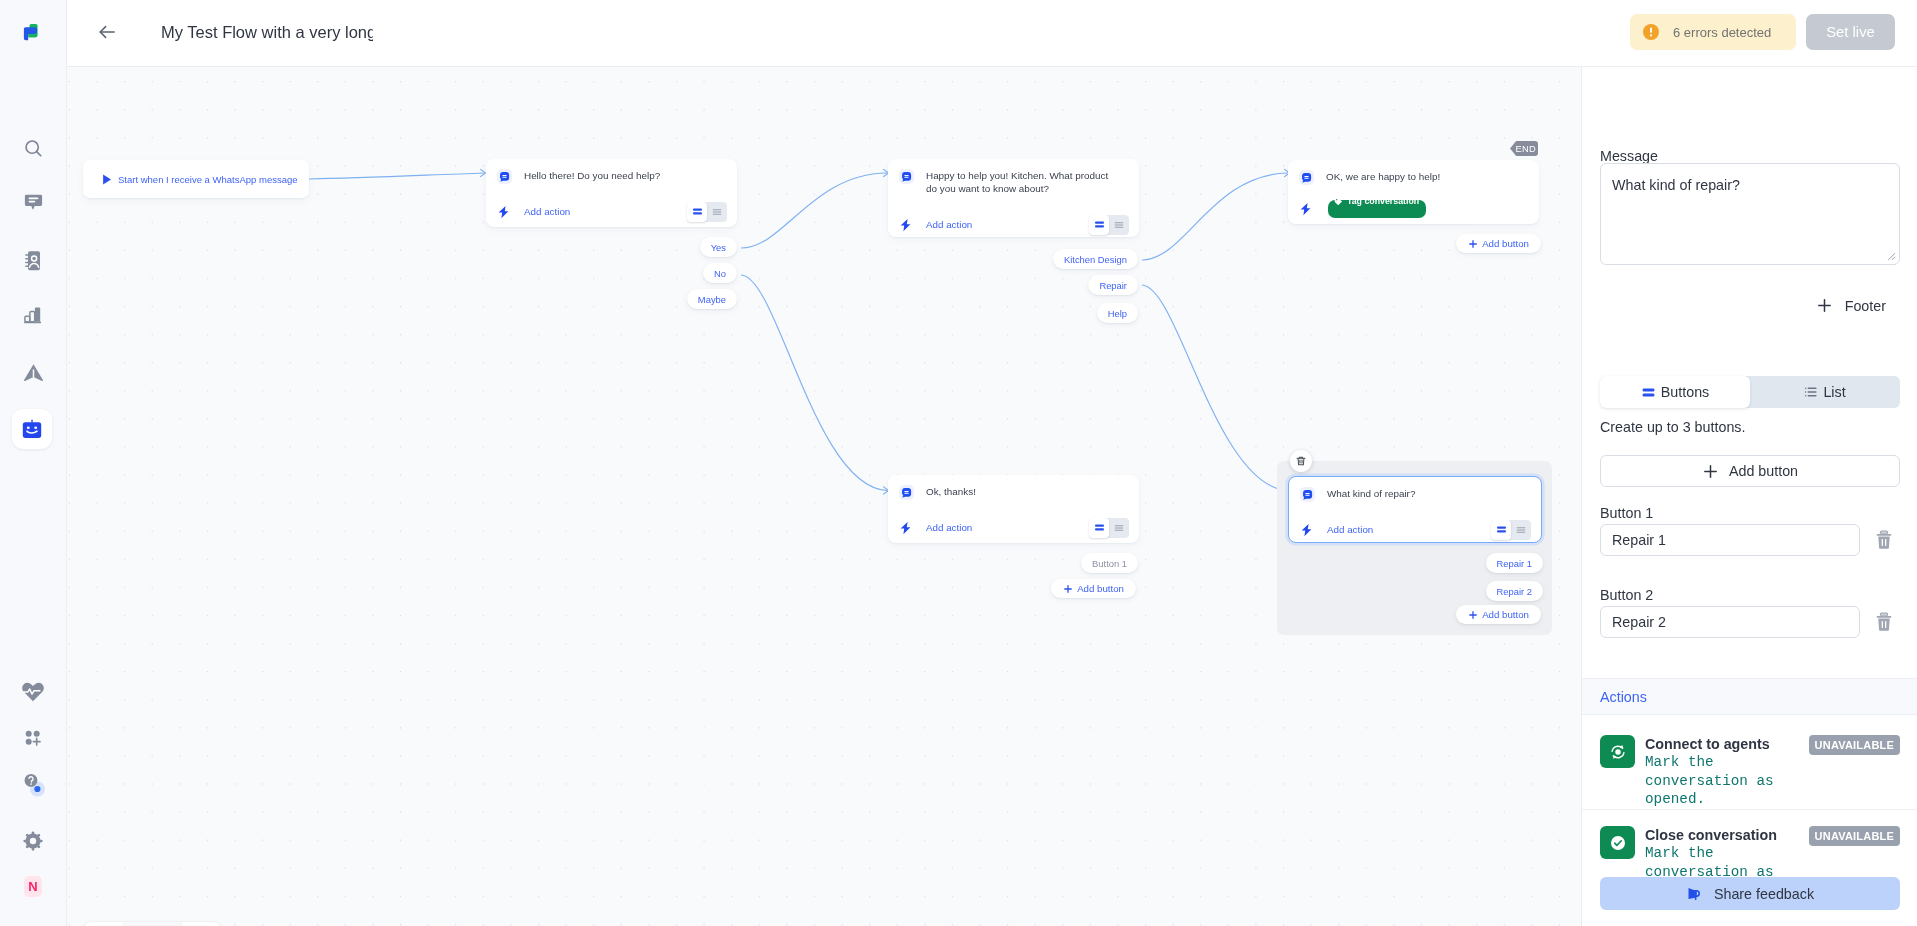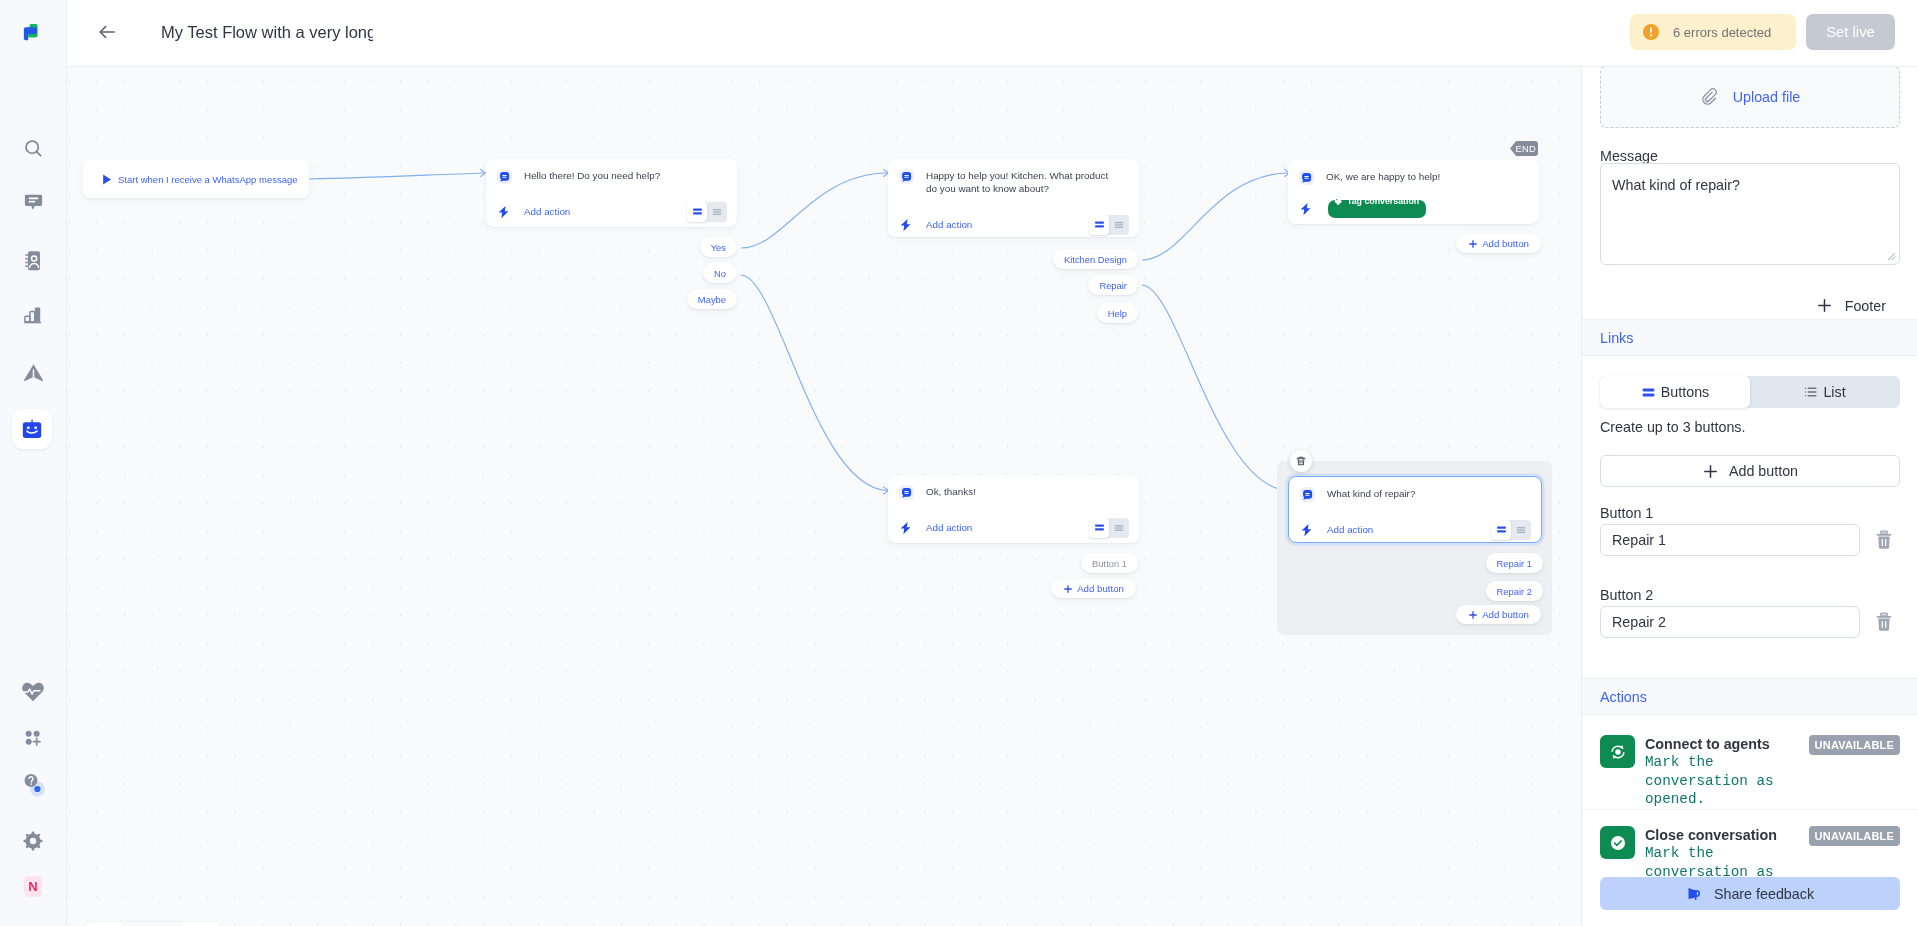--- a/index.html
+++ b/index.html
@@ -492,46 +492,37 @@
       <div class="v">65 %</div>
       <div class="b">
           <svg width="18" height="18" viewBox="0 0 18 18" stroke="#5b6170" stroke-width="1.7" stroke-linecap="round">
             <path d="M2.4 9h13.2M9 2.4v13.2"></path>
           </svg>
         </div>
     </div>
   </div>
 
   <div class="panel">
-    <div class="upload">
-      <span>
-          <svg width="20" height="20" viewBox="0 0 20 20" fill="none" stroke="#8b92a3" stroke-width="1.4" stroke-linecap="round" stroke-linejoin="round">
-            <path d="M14.6 7.0 8.0 13.6a2.1 2.1 0 0 0 2.97 2.97l6.9-6.9a3.6 3.6 0 0 0-5.1-5.1l-6.9 6.9a5.1 5.1 0 0 0 7.2 7.2l5.0-5.0" transform="translate(-1.4,-1.4) scale(.93)"></path>
-          </svg>
-        </span>
-      <span class="t">Upload file</span>
-    </div>
     <div class="lbl">Message</div>
     <div class="ta">
       <span>What kind of repair?</span>
       <span class="grip">
           <svg width="11" height="11" viewBox="0 0 11 11" stroke="#9aa1ae" stroke-width="1">
             <path d="M10 3.2 3.2 10M10 6.8 6.8 10"></path>
           </svg>
         </span>
     </div>
     <div class="footer-add">
       <span>
           <svg width="17" height="17" viewBox="0 0 17 17" stroke="#2f3542" stroke-width="1.5" stroke-linecap="round">
             <path d="M2.8 8.5h11.4M8.5 2.8v11.4"></path>
           </svg>
         </span>
       <span>Footer</span>
     </div>
-    <div class="sect links">Links</div>
     <div class="tabs">
       <div class="on">
         <span>
             <svg width="15" height="15" viewBox="0 0 15 15">
               <rect x="1.6" y="3.4" width="11.8" height="3.1" rx="1.3" fill="#2a50f0"></rect>
               <rect x="1.6" y="8.5" width="11.8" height="3.1" rx="1.3" fill="#2a50f0"></rect>
             </svg>
           </span>
         <span>Buttons</span>
       </div>

